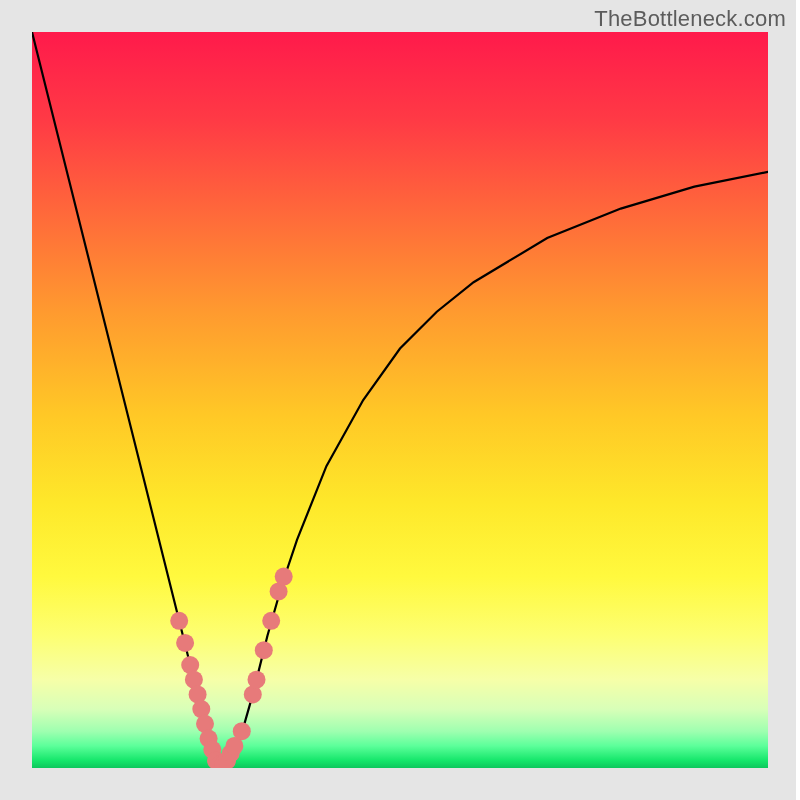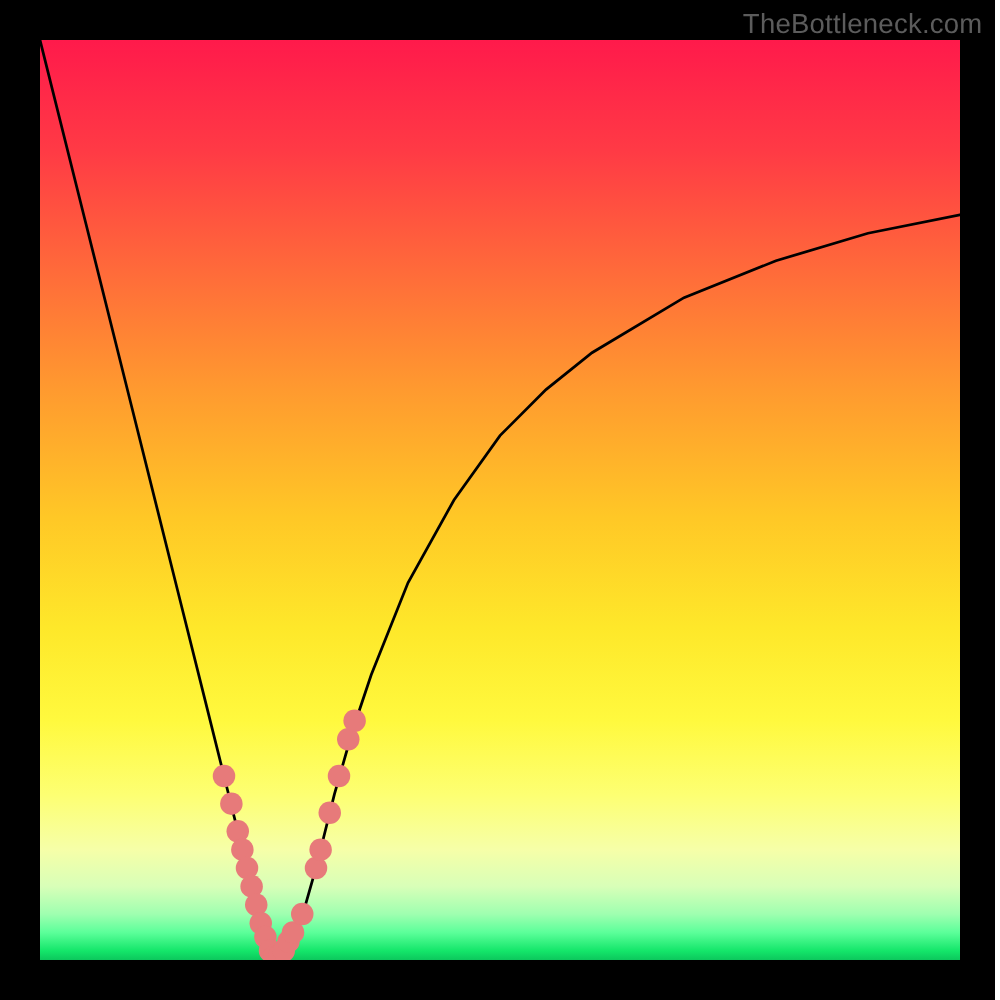--- a/index.html
+++ b/index.html
@@ -1,20 +1,20 @@
 <!DOCTYPE html>
 <html><head>
 <meta charset="utf-8">
 <style>
   * { margin: 0; padding: 0; box-sizing: border-box; }
   html, body { width: 800px; height: 800px; overflow: hidden; }
   .outer {
     width: 796px;
     height: 800px;
-    background: #000000;
+    background: #e5e5e5;
     position: relative;
   }
   .watermark {
     position: absolute;
     top: 6px;
     right: 10px;
     font-family: Arial, sans-serif;
     font-size: 22px;
     color: #5c5c5c;
     font-weight: 500;

